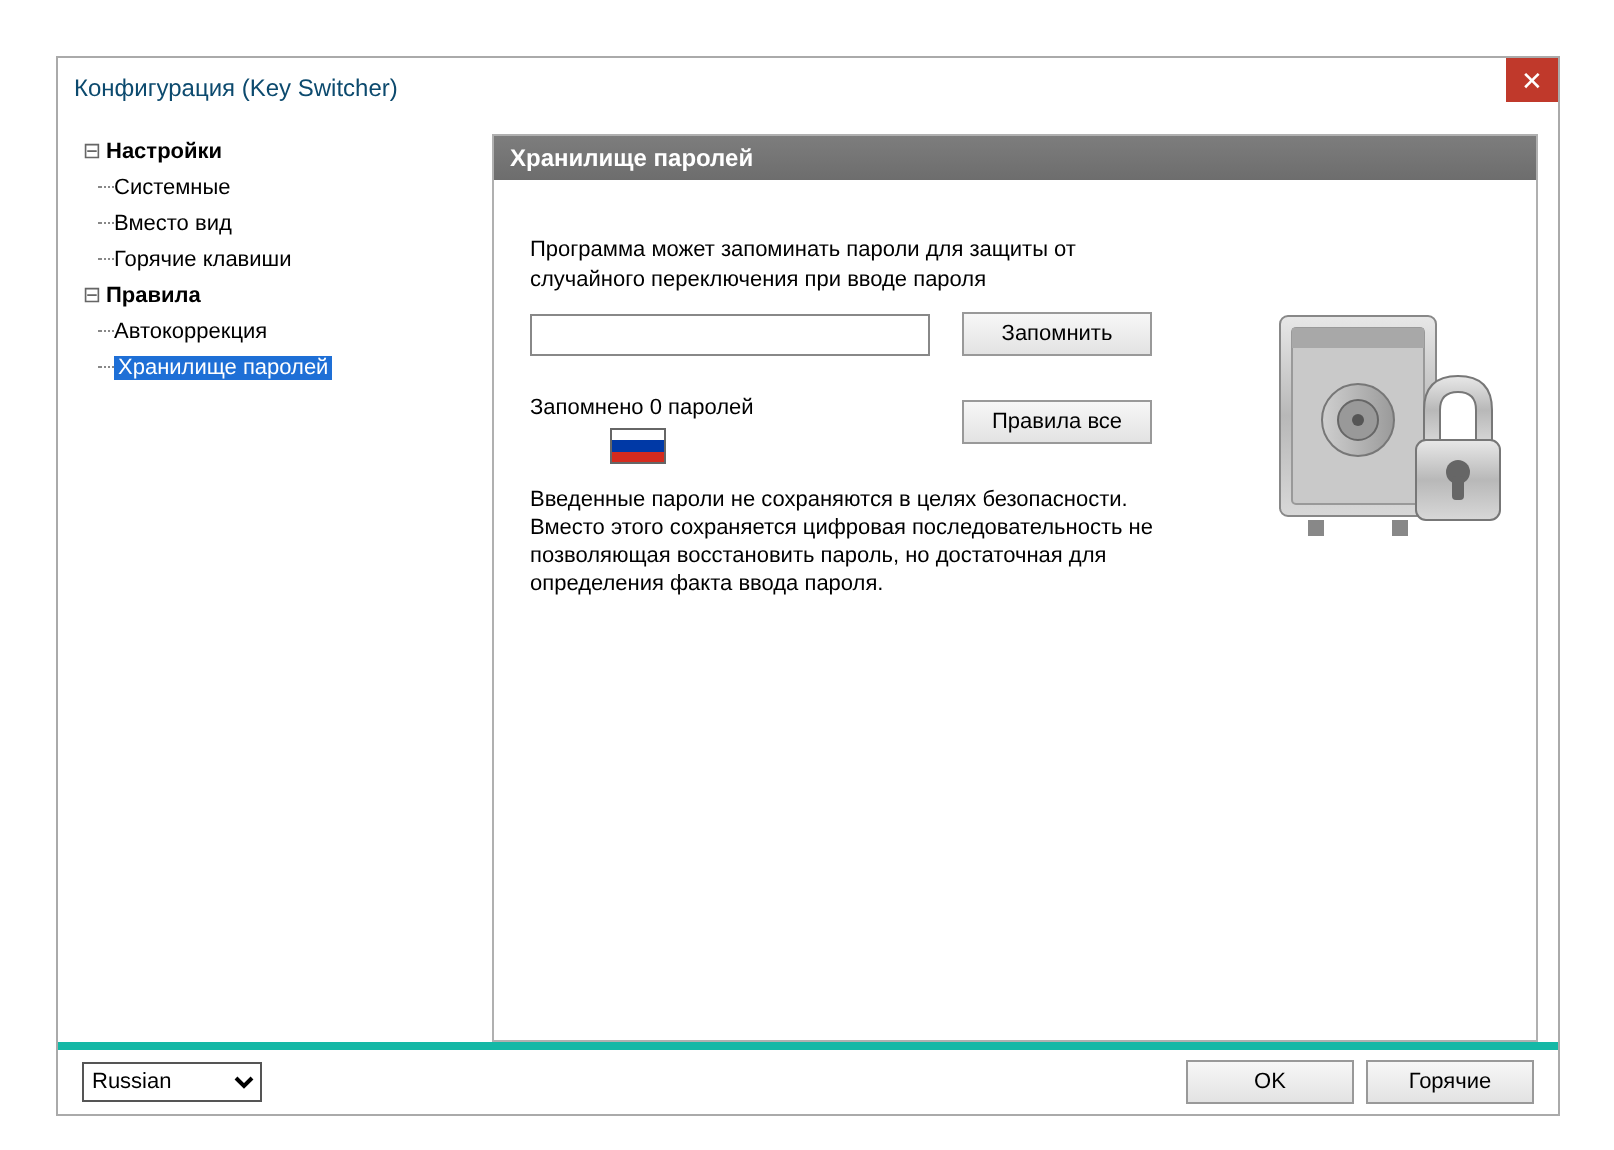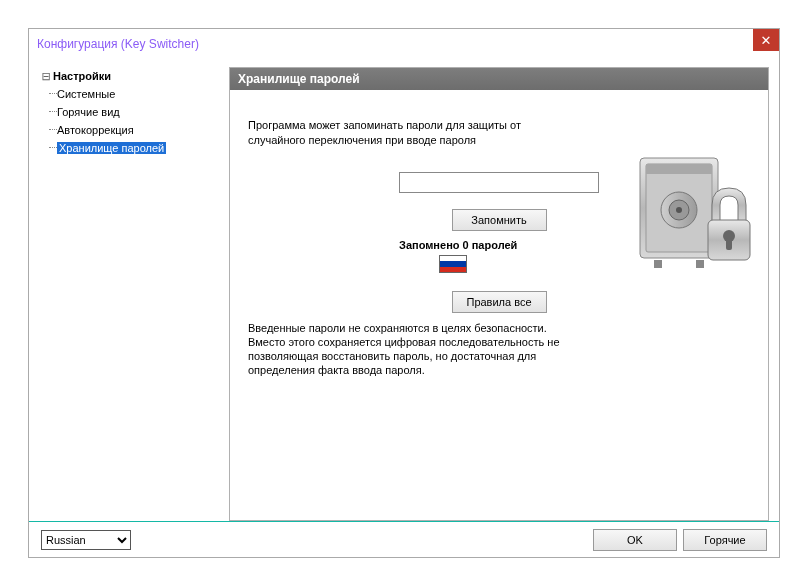--- a/index.html
+++ b/index.html
@@ -1,65 +1,67 @@
 <!DOCTYPE html>
 <html><head>
 <meta charset="utf-8">
 <style>
 * { box-sizing: border-box; margin: 0; padding: 0; font-family: Tahoma, Arial, sans-serif; font-size: 11px; }
 body { background: #fff; width: 807px; height: 575px; position: relative; }
 .window { position: absolute; left: 28px; top: 28px; width: 752px; height: 530px; background: #fff; border: 1px solid #aaa; }
 .titlebar { height: 30px; display: flex; align-items: center; padding: 0 8px; background: #fff; position: relative; }
-.title-text { font-size: 12px; color: #8b5cf6; }
+.title-text { font-size: 12px; color: #0c4a6e; }
 .close-btn { position: absolute; right: 0; top: 0; width: 26px; height: 22px; background: #c0392b; color: #fff; display: flex; align-items: center; justify-content: center; cursor: pointer; font-size: 13px; font-family: Arial; }
-.body { display: flex; height: 462px; padding: 8px 10px 0 10px; gap: 0; }
+.body { display: flex; height: 462px; padding: 8px 10px 0 10px; gap: 17px; }
 .sidebar { width: 190px; background: #fff; }
 .tree { list-style: none; }
 .tree li { white-space: nowrap; line-height: 16px; padding: 1px 0; }
 .tree .group { font-weight: bold; }
 .tree .group::before { content: "⊟"; display: inline-block; width: 14px; text-align: center; color: #666; font-weight: normal; }
 .tree .child { padding-left: 18px; position: relative; }
 .tree .child::before { content: ""; position: absolute; left: 10px; top: 8px; width: 8px; border-top: 1px dotted #888; }
 .tree .child.selected span { background: #1e6fd6; color: #fff; padding: 0 2px; }
 .content { flex: 1; border: 1px solid #b0b0b0; background: #fff; position: relative; }
 .panel-header { background: linear-gradient(#7d7d7d,#6d6d6d); color: #fff; font-weight: bold; padding: 4px 8px; font-size: 12px; }
 .panel-body { padding: 28px 18px 12px 18px; position: relative; }
-.desc1 { max-width: 300px; line-height: 15px; margin-bottom: 24px; }
-.row { display: flex; align-items: center; gap: 16px; margin-bottom: 8px; flex-direction: column; }
+.desc1 { max-width: 300px; line-height: 15px; margin-bottom: 8px; }
+.row { display: flex; align-items: center; gap: 16px; margin-bottom: 8px; }
 .pw-input { width: 200px; height: 21px; border: 1px solid #888; background: #fff; padding: 0 4px; }
 .win-btn { width: 95px; height: 22px; background: linear-gradient(#f7f7f7,#e3e3e3); border: 1px solid #999; cursor: pointer; font-size: 11px; }
-.remembered { font-weight: bold; margin-top: 0; }
+.remembered { font-weight: normal; margin-top: 12px; }
 .flag-row { margin-top: 4px; margin-left: 40px; }
 .flag { width: 28px; height: 18px; display: inline-block; border: 1px solid #666; position: relative; overflow: hidden; }
 .flag .stripe { height: 33.33%; }
 .flag .w { background: #fff; }
 .flag .b { background: #0039a6; }
 .flag .r { background: #d52b1e; }
 .desc2 { margin-top: 8px; max-width: 330px; line-height: 14px; }
 .safe-icon { position: absolute; right: 14px; top: 60px; width: 120px; height: 130px; }
-.footer { position: absolute; bottom: 0; left: 0; right: 0; height: 36px; border-top: 1px solid #14b8a6; display: flex; align-items: center; padding: 0 12px; justify-content: space-between; }
+.footer { position: absolute; bottom: 0; left: 0; right: 0; height: 36px; border-top: 4px solid #14b8a6; display: flex; align-items: center; padding: 0 12px; justify-content: space-between; }
 .lang-select { width: 90px; height: 20px; border: 1px solid #555; background: #fff; font-size: 11px; }
 .footer-right { display: flex; gap: 6px; }
 .footer-right .win-btn { width: 84px; }
 </style>
 </head>
 <body>
 
 <div class="window">
   <div class="titlebar">
     <span class="title-text">Конфигурация (Key Switcher)</span>
     <div class="close-btn">✕</div>
   </div>
 
   <div class="body">
     <div class="sidebar">
       <ul class="tree">
         <li class="group"><span>Настройки</span></li>
         <li class="child"><span>Системные</span></li>
-        <li class="child"><span>Горячие вид</span></li>
+        <li class="child"><span>Вместо вид</span></li>
+        <li class="child"><span>Горячие клавиши</span></li>
+        <li class="group"><span>Правила</span></li>
         <li class="child"><span>Автокоррекция</span></li>
         <li class="child selected"><span>Хранилище паролей</span></li>
       </ul>
     </div>
 
     <div class="content">
       <div class="panel-header">Хранилище паролей</div>
       <div class="panel-body">
         <div class="desc1">Программа может запоминать пароли для защиты от случайного переключения при вводе пароля</div>
 

